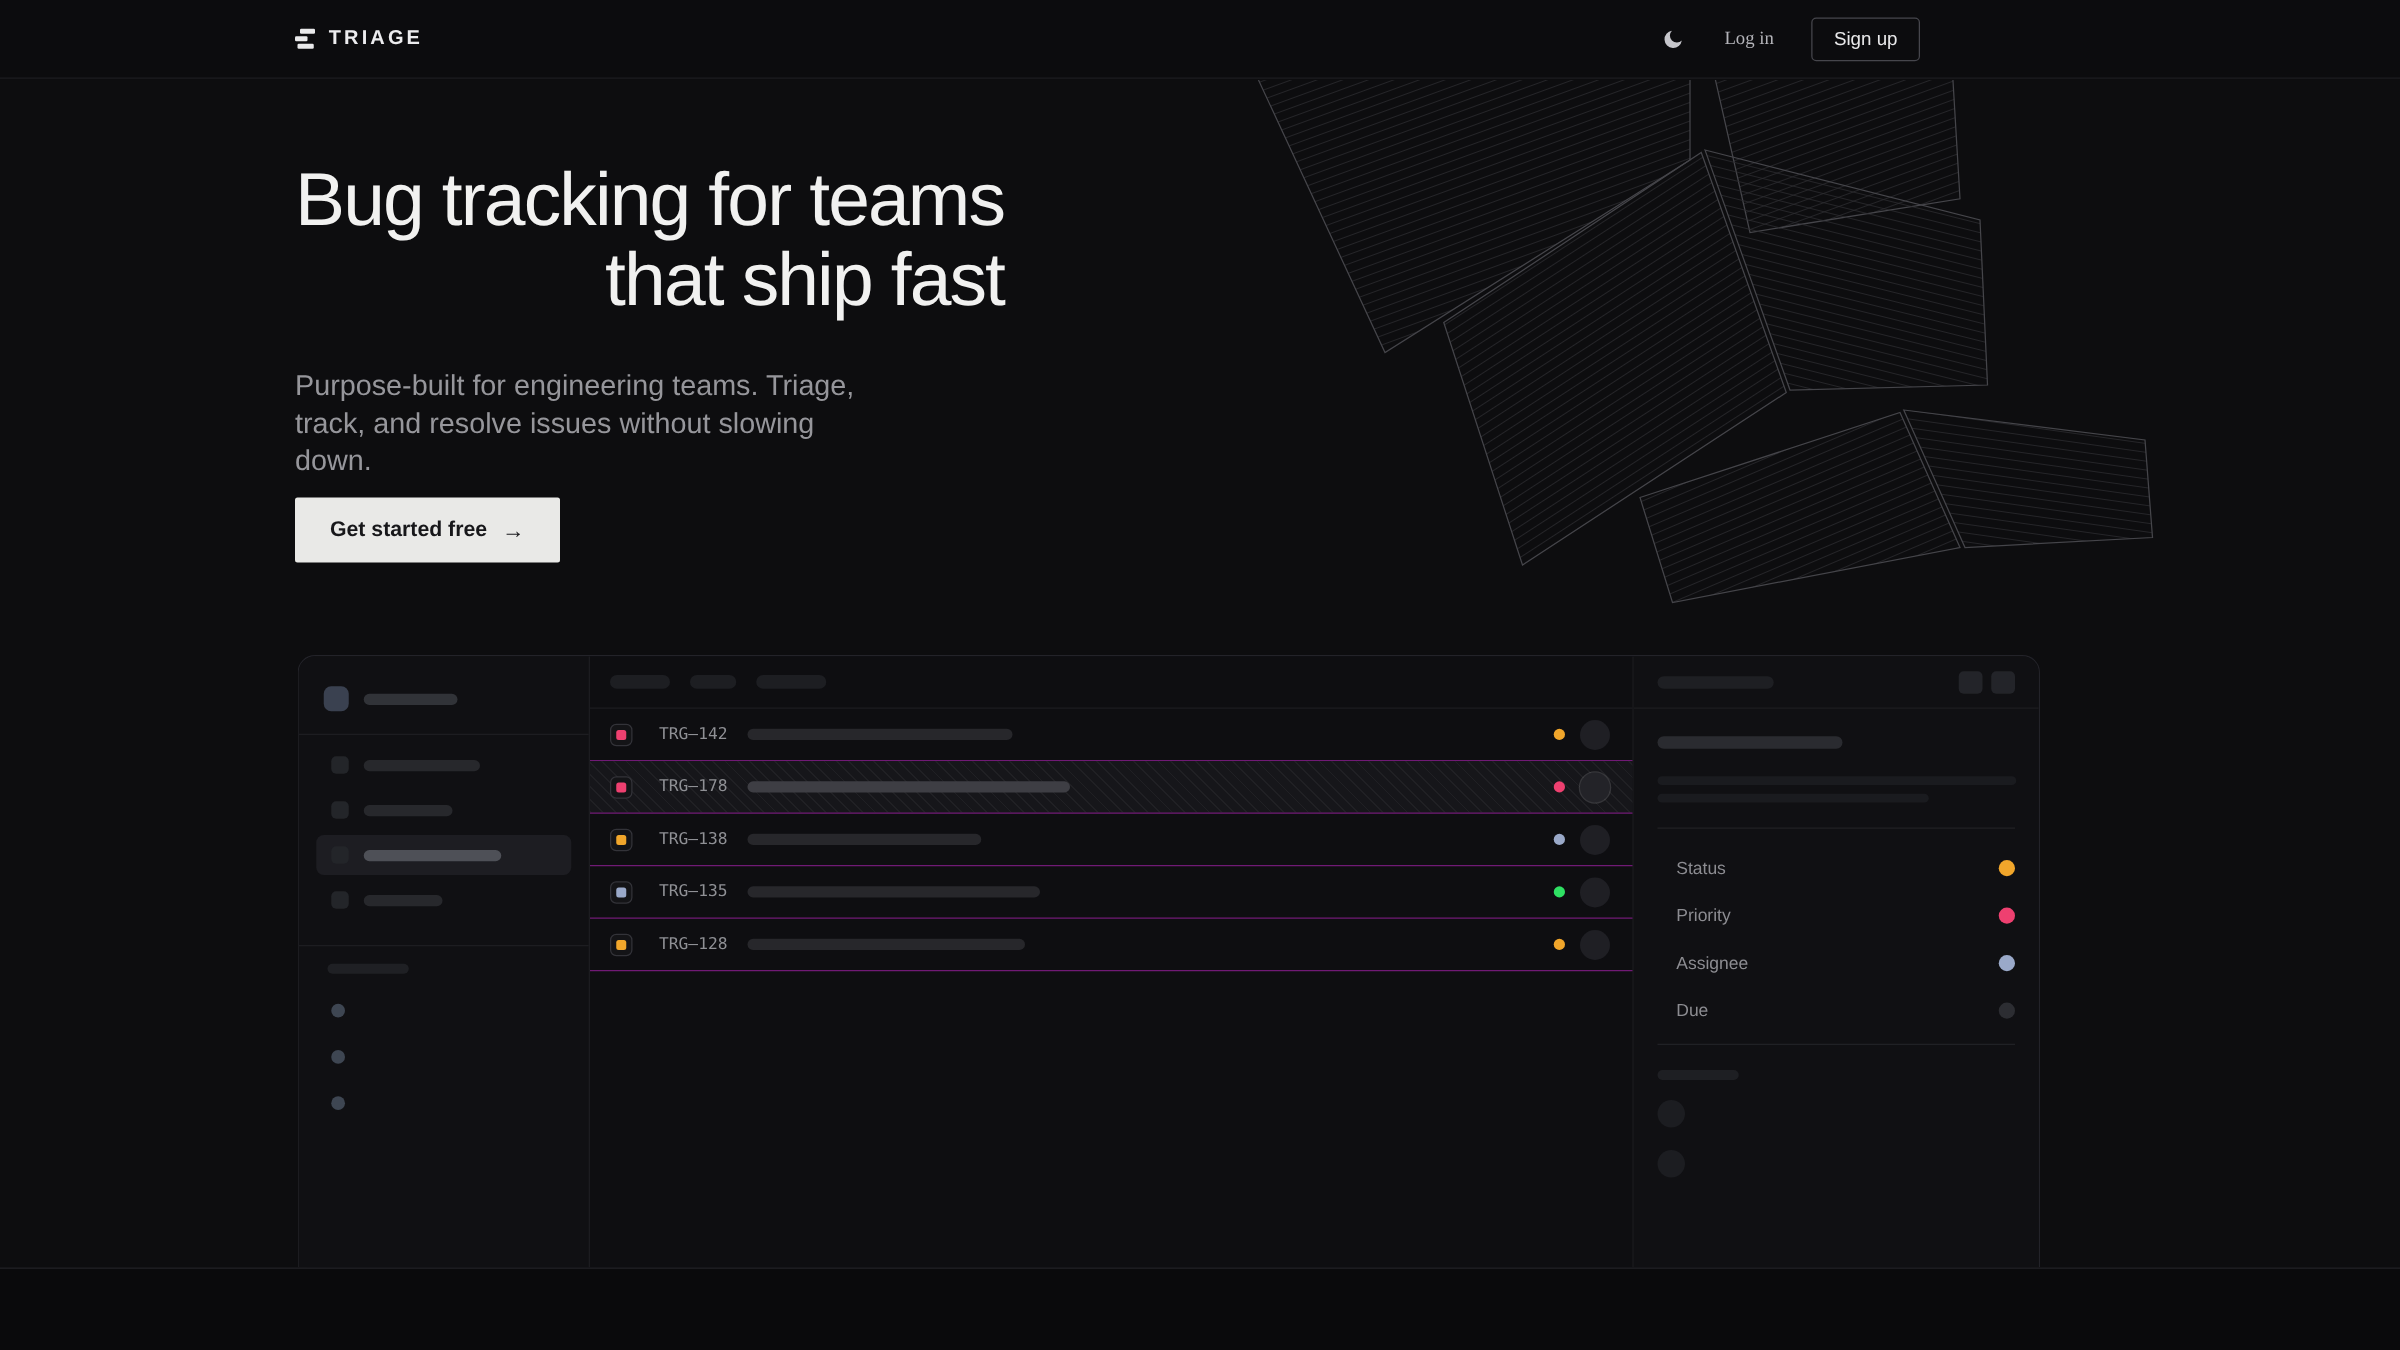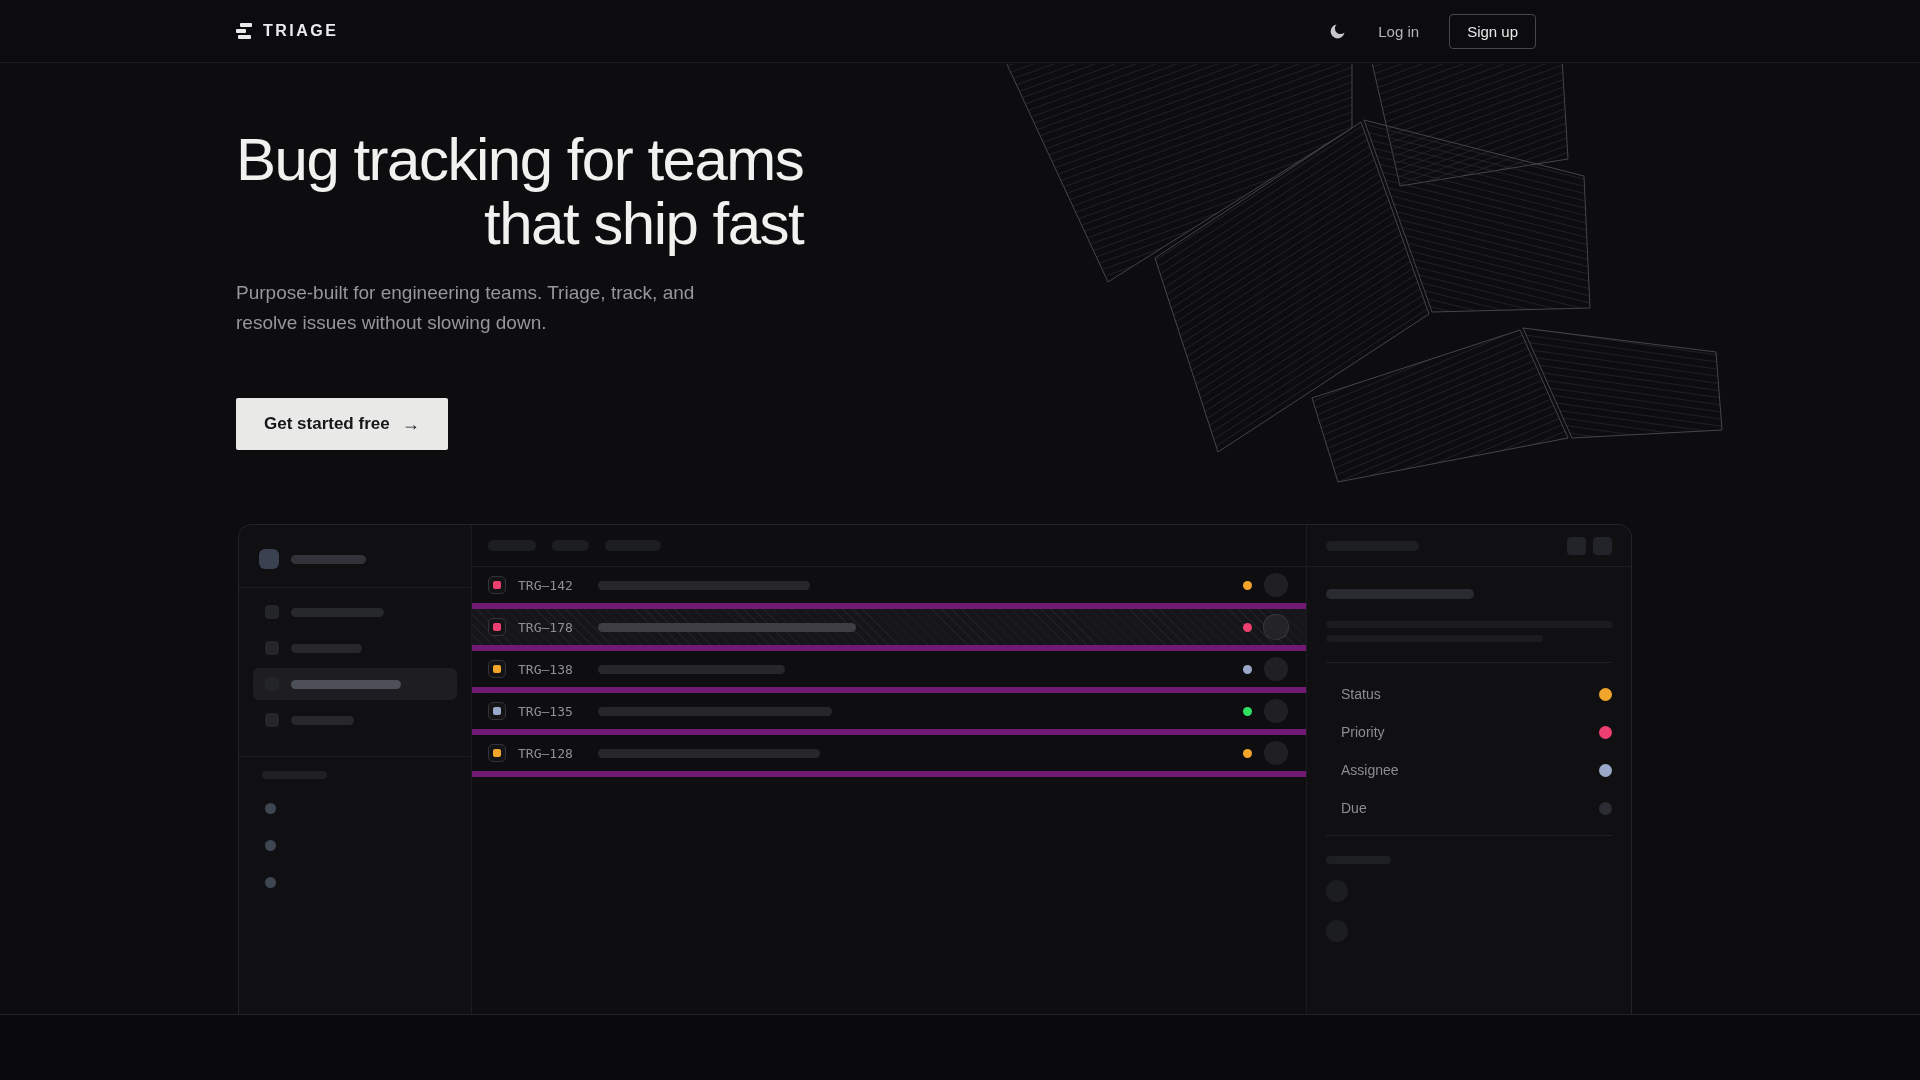--- a/index.html
+++ b/index.html
@@ -11,30 +11,30 @@
     background:#0c0c0e; border-bottom:1px solid #1d1d21; display:flex; align-items:center; z-index:5; }
   .brand { position:absolute; left:236px; display:flex; align-items:center; gap:11px; }
   .brand-mark { display:flex; flex-direction:column; gap:2px; width:16px; }
   .brand-mark i { display:block; height:4px; background:#e9e9ea; border-radius:1px; }
   .brand-mark i:nth-child(1){ width:12px; margin-left:4px; }
   .brand-mark i:nth-child(2){ width:10px; margin-left:0; }
   .brand-mark i:nth-child(3){ width:13px; margin-left:2px; }
   .brand-name { font-size:16px; font-weight:700; letter-spacing:2.5px; color:#ececee; }
   .header-right { position:absolute; right:288px; display:flex; align-items:center; gap:30px; }
   .theme-toggle { width:22px; height:22px; display:flex; align-items:center; justify-content:center; cursor:pointer; }
-  .login-link { font-size:15px; color:#b4b4b9; cursor:pointer; }
+  .login-link { font-size:15px; color:#b4b4b9; cursor:pointer;font-family:Liberation Serif, serif; }
   .signup-btn { height:35px; padding:0 17px; display:flex; align-items:center; background:transparent;
     border:1px solid #46464c; border-radius:4px; color:#e9e9ea; font-size:15px; cursor:pointer;
     position:absolute; left:calc(100% + 30px); top:50%; transform:translateY(-50%); white-space:nowrap; }
   .header-right { margin-right:84px; }
 
   
   .hero-title { position:absolute; left:236px; top:128px; font-size:60px; line-height:64px;
     font-weight:500; letter-spacing:-1.5px; color:#f1f1f0;text-align:right; }
-  .hero-sub { position:absolute; left:236px; top:278px; width:480px; font-size:19px; line-height:30px; color:#96969b; }
+  .hero-sub { position:absolute; left:236px; top:293px; width:480px; font-size:23px; line-height:30px; color:#96969b; }
   .cta-btn { position:absolute; left:236px; top:398px; height:52px; padding:0 28px;
     background:#e9e9e7; border:none; border-radius:2px; display:flex; align-items:center; gap:12px;
     font-size:17px; font-weight:600; color:#17171a; cursor:pointer; font-family:inherit; }
   .cta-arrow { font-size:18px; font-weight:400; }
 
   
   .hero-art { position:absolute; top:64px; left:0; width:1920px; height:949px; overflow:hidden; pointer-events:none; z-index:0; }
 
   
   .mockup { position:absolute; left:238px; top:524px; width:1394px; height:490px;
@@ -57,21 +57,21 @@
   .nav-bar { height:9px; border-radius:5px; background:#27282c; }
   .nav-item.active { background:#1d1d22; }
   .nav-item.active .nav-bar { background:#4e5057; }
   .side-label { width:65px; height:8px; border-radius:4px; background:#1f2024; margin:14px 0 0 23px; }
   .side-dots { margin:24px 0 0 26px; display:flex; flex-direction:column; gap:26px; }
   .side-dot { width:11px; height:11px; border-radius:50%; background:#3e4652; }
 
   
   .list-header { height:42px; display:flex; align-items:center; gap:16px; padding:0 16px; border-bottom:1px solid #1d1d21; }
   .pill { height:11px; border-radius:6px; background:#1d1e22; }
-  .issue-row { height:42px; display:flex; align-items:center; padding:0 18px 0 16px; border-bottom:6px solid #701a75; }
+  .issue-row { height:42px; display:flex; align-items:center; padding:0 18px 0 16px; border-bottom:1px solid #701a75;text-align:right; }
   .issue-row.selected { background:repeating-linear-gradient(45deg, rgba(255,255,255,0.045) 0 1px, transparent 1px 7px), #16161a; }
   .issue-icon { width:18px; height:18px; border:1px solid #333339; border-radius:5px; background:#141417;
     display:flex; align-items:center; justify-content:center; flex:none; }
   .issue-icon i { width:8px; height:8px; border-radius:2px; display:block; }
   .issue-id { font-family:"DejaVu Sans Mono","Liberation Mono",monospace; font-size:13px; color:#8f9095;
     margin-left:12px; width:64px; flex:none; }
   .issue-bar { height:9px; border-radius:5px; background:#27272b; margin-left:16px; }
   .issue-row.selected .issue-bar { background:#3e3e44; }
   .row-right { margin-left:auto; display:flex; align-items:center; gap:12px; }
   .status-dot { width:9px; height:9px; border-radius:50%; }

